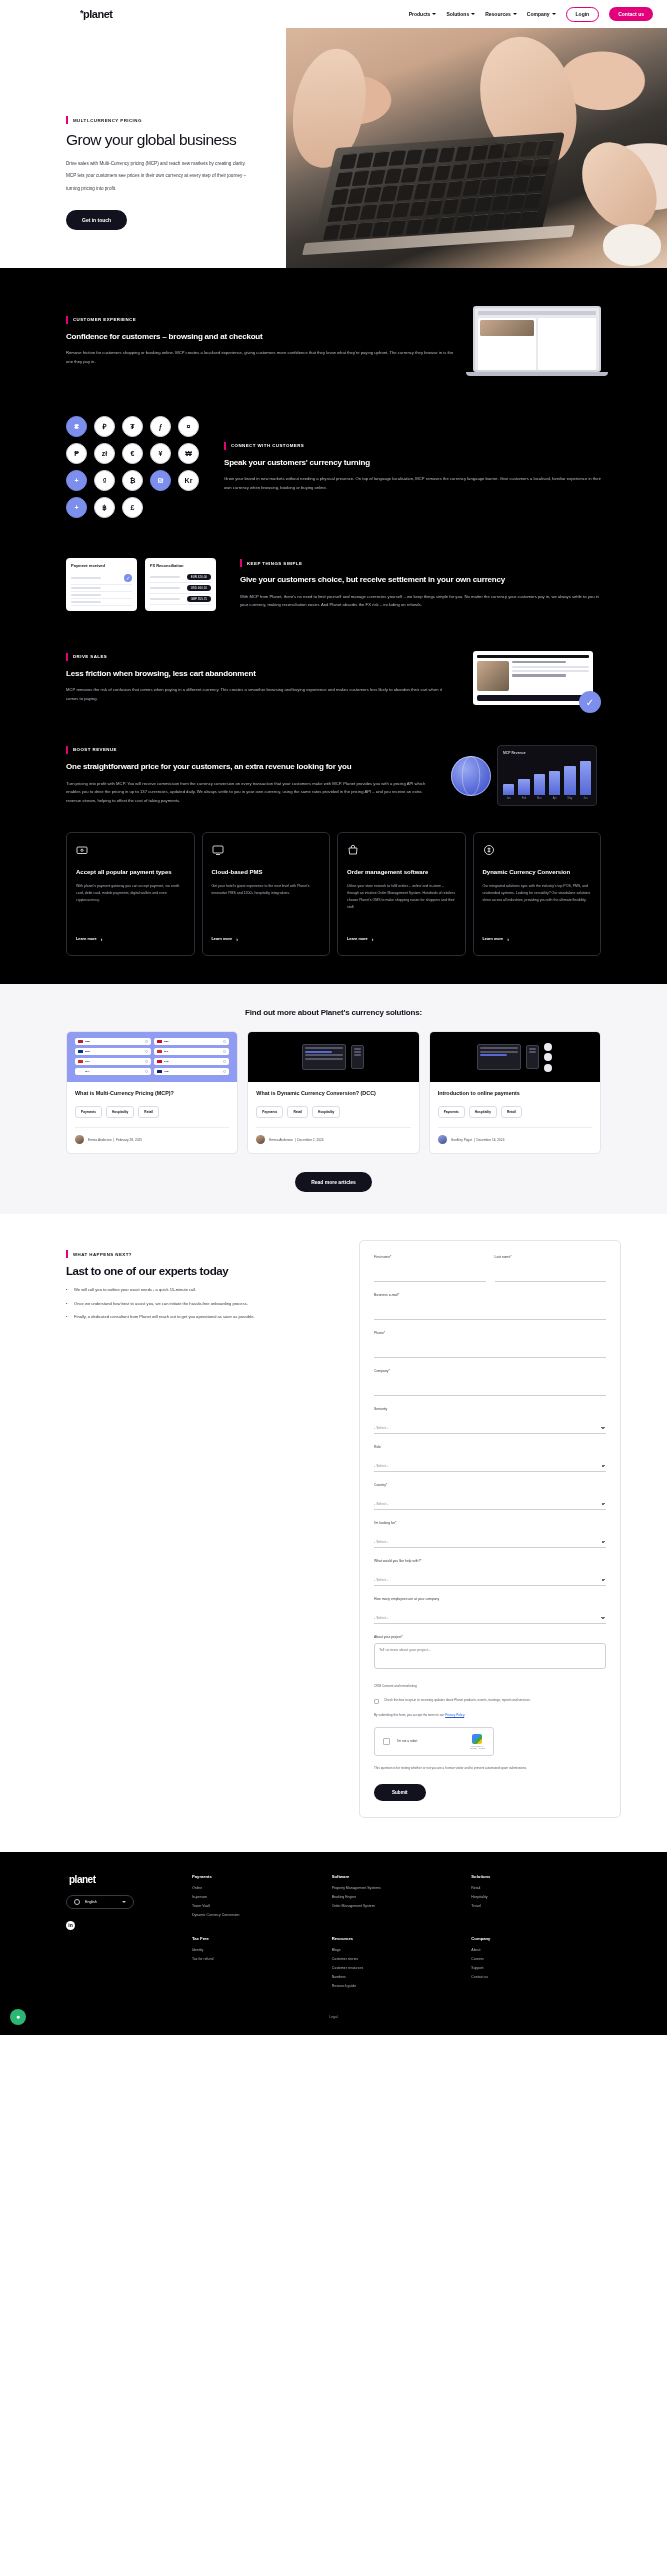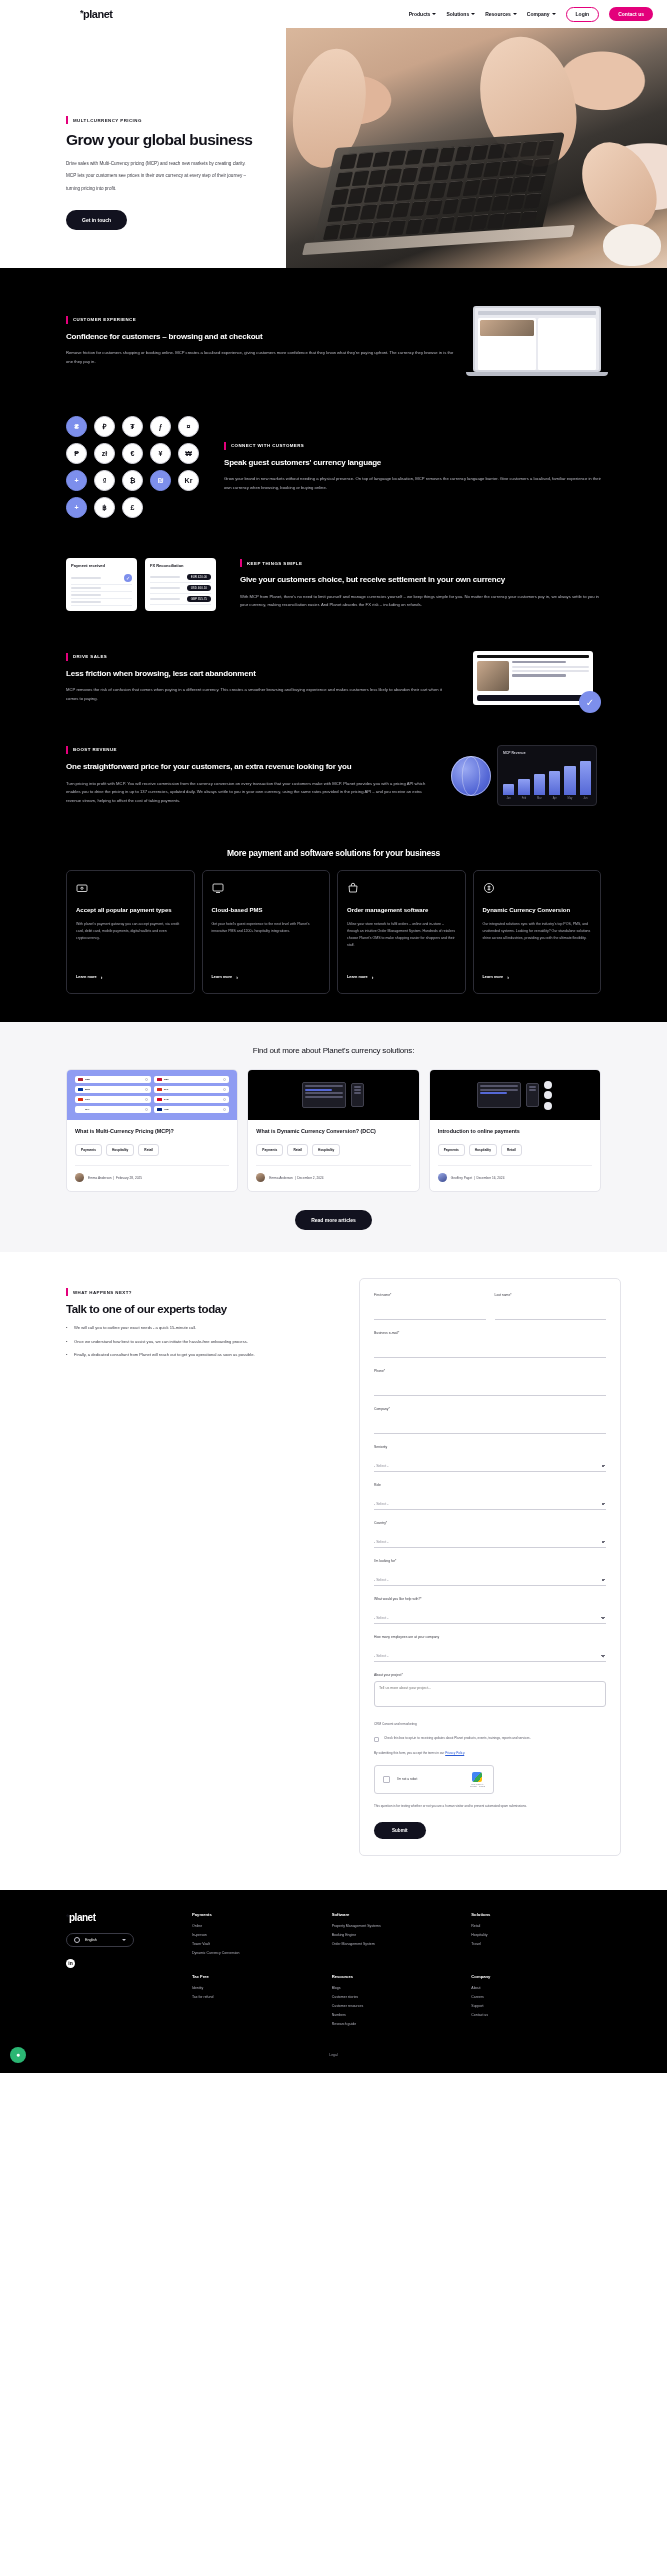--- a/index.html
+++ b/index.html
@@ -54,21 +54,21 @@
   .h1 { width: 70px; height: 120px; left: 8px; top: 20px; transform: rotate(14deg); }
   .h2 { width: 92px; height: 132px; left: 196px; top: 8px; transform: rotate(-12deg); }
   .h3 { width: 66px; height: 92px; left: 300px; top: 112px; transform: rotate(-26deg); }
   .cup { position: absolute; right: 6px; bottom: 2px; width: 58px; height: 42px; background: #f5efe9; border-radius: 50% 50% 46% 46%; }
 
   .hero-copy { position: absolute; left: 66px; top: 88px; width: 250px; }
   .eyebrow { display: flex; align-items: center; gap: 5px; margin-bottom: 7px; }
   .eyebrow .bar { width: 2px; height: 8px; background: #e3007b; display: block; }
   .eyebrow span.txt { font-size: 4.4px; font-weight: 700; letter-spacing: .45px; color: #12121a; }
   .dark .eyebrow span.txt { color: #fff; }
-  .hero-copy h1 { font-size: 15.5px; font-weight: 700; letter-spacing: -.5px; line-height: 1.2; margin-bottom: 9px; }
+  .hero-copy h1 { font-size: 15.5px; font-weight: 400; letter-spacing: -.5px; line-height: 1.2; margin-bottom: 9px; }
   .hero-copy p { font-size: 4.6px; line-height: 2.1; color: #3b3b44; margin-bottom: 3px; }
   .btn-dark {
     display: inline-block; margin-top: 13px; background: #12121f; color: #fff;
     font-size: 5px; font-weight: 700; padding: 7px 16px; border-radius: 20px;
     border: none; cursor: pointer;
   }
 
   
   .dark { background: #000; color: #fff; padding-top: 18px; }
   .section-title { text-align: center; font-size: 8.5px; font-weight: 700; letter-spacing: -.25px; padding: 12px 0 6px; }
@@ -149,21 +149,21 @@
     display: flex; flex-direction: column; min-height: 124px; background: #000;
   }
   .sol-icon { width: 12px; height: 12px; margin-bottom: 12px; color: #fff; }
   .sol-card h4 { font-size: 6px; font-weight: 700; line-height: 1.5; margin-bottom: 6px; }
   .sol-card p { font-size: 3.5px; line-height: 1.95; color: #b4b4be; flex: 1; }
   .learn { display: flex; align-items: center; gap: 4px; font-size: 3.8px; font-weight: 700; margin-top: 9px; cursor: pointer; }
   .learn .arw { font-size: 5px; }
 
   
   .res { background: #f6f6f8; padding: 24px 0 22px; }
-  .res h3 { text-align: center; font-size: 8px; font-weight: 400; letter-spacing: -.2px; margin-bottom: 14px; }
+  .res h3 { text-align: center; font-size: 8px; font-weight: 700; letter-spacing: -.2px; margin-bottom: 14px; }
   .res-wrap { display: flex; gap: 9px; padding: 0 66px; }
   .res-card { flex: 1; background: #fff; border: 1px solid #e6e6ec; border-radius: 5px; overflow: hidden; }
   .res-thumb { height: 50px; position: relative; }
   .res-thumb.violet { background: #8f9cf2; padding: 6px 8px; }
   .res-thumb.black { background: #000; display: flex; align-items: center; justify-content: center; }
   .cur-rows { display: grid; grid-template-columns: 1fr 1fr; gap: 3px; }
   .cur-row { background: #fff; border-radius: 2px; height: 7px; display: flex; align-items: center; gap: 2px; padding: 0 3px; }
   .flag { width: 5px; height: 3.5px; border-radius: .5px; display: block; }
   .cur-row span { font-size: 2.4px; font-weight: 700; color: #12121a; }
   .cur-row .dot { margin-left: auto; width: 3px; height: 3px; border-radius: 50%; border: .5px solid #c3c3cf; }
@@ -385,21 +385,21 @@
         </div>
       </div>
     </div>
 
     <div class="row reverse">
       <div class="col-txt">
         <div class="eyebrow">
           <i class="bar"></i>
           <span class="txt">CONNECT WITH CUSTOMERS</span>
         </div>
-        <h2>Speak guest customers' currency language</h2>
+        <h2>Speak your customers' currency turning</h2>
         <p>Grow your brand in new markets without needing a physical presence. On top of language localisation, MCP removes the currency language barrier. Give customers a localised, familiar experience in their own currency when browsing, booking or buying online.</p>
       </div>
       <div class="col-vis" style="flex:0 0 140px">
         <div class="cur-grid" id="cur-grid">
             <div class="cur blue">₴</div>
             <div class="cur">₽</div>
             <div class="cur">₮</div>
             <div class="cur">ƒ</div>
             <div class="cur">¤</div>
             <div class="cur">₱</div>
@@ -522,21 +522,20 @@
                 <span>Mar</span>
                 <span>Apr</span>
                 <span>May</span>
                 <span>Jun</span>
               </div>
           </div>
         </div>
       </div>
     </div>
 
-    <div class="section-title" style="padding-top:22px">More payment and software solutions for your business</div>
     <div class="sol-wrap">
       <div class="sol-card">
         <svg class="sol-icon" viewBox="0 0 24 24" fill="none" stroke="currentColor" stroke-width="1.6">
             <rect x="2" y="6" width="20" height="13" rx="2"></rect>
             <circle cx="12" cy="12.5" r="2.2"></circle>
           </svg>
         <h4>Accept all popular payment types</h4>
         <p>With planet's payment gateway you can accept payment, via credit card, debit card, mobile payments, digital wallets and even cryptocurrency.</p>
         <div class="learn">
             <span>Learn more</span>
@@ -708,21 +707,21 @@
       <button class="btn-dark" style="margin-top:0">Read more articles</button>
     </div>
   </div>
 
   <div class="contact">
     <div class="contact-left">
       <div class="eyebrow">
         <i class="bar"></i>
         <span class="txt">WHAT HAPPENS NEXT?</span>
       </div>
-      <h2>Talk to one of our experts today</h2>
+      <h2>Last to one of our experts today</h2>
       <ul>
         <li>We will call you to outline your exact needs - a quick 15-minute call.</li>
         <li>Once we understand how best to assist you, we can initiate the hassle-free onboarding process.</li>
         <li>Finally, a dedicated consultant from Planet will reach out to get you operational as soon as possible.</li>
       </ul>
     </div>
 
     <div class="form-card">
       <div class="frow">
         <div class="fg">

